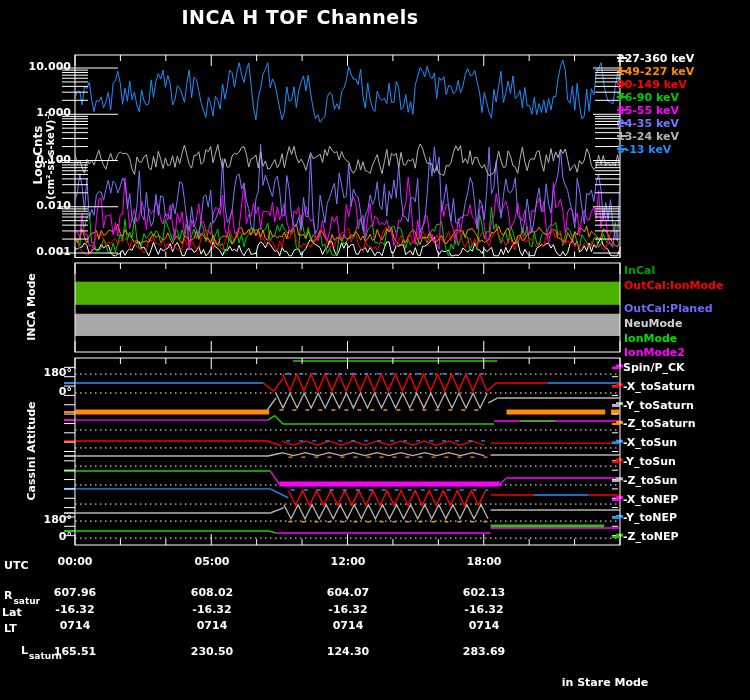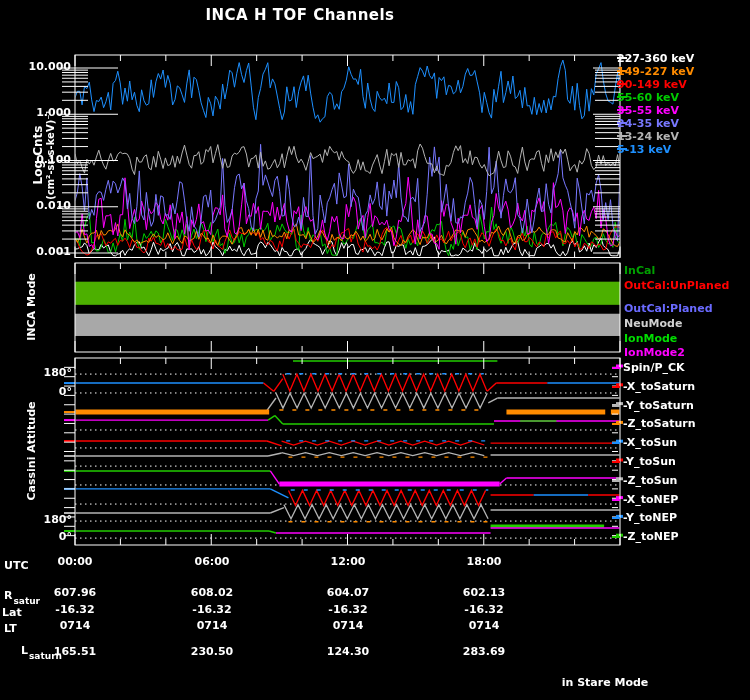--- a/index.html
+++ b/index.html
@@ -1,19 +1,19 @@
 <!DOCTYPE html>
 <html><head>
 <meta charset="utf-8">
 <style>
   html,body{margin:0;padding:0;background:#000;}
   .stage{position:relative;width:750px;height:700px;background:#000;overflow:hidden;
          font-family:"DejaVu Sans",sans-serif;font-weight:bold;color:#fff;}
   .abs{position:absolute;}
-  .title{top:6px;left:0;width:600px;text-align:center;font-size:15px;letter-spacing:.5px;}
+  .title{top:6px;left:0;width:600px;text-align:center;font-size:19px;letter-spacing:.5px;}
   .subtitle{top:27px;left:0;width:750px;text-align:center;font-size:11px;}
   svg{position:absolute;top:0;left:0;}
   .rot{transform:rotate(-90deg);text-align:center;}
   .ylab-main{font-size:12px;line-height:13px;}
   .ylab-units{font-size:10px;line-height:11px;}
   .ticklab{font-size:11px;line-height:12px;}
   .right{text-align:right;}
   .center{text-align:center;}
   .leg-item{height:13px;line-height:13px;font-size:11px;white-space:nowrap;}
   .mode-item{height:14.9px;line-height:14.9px;font-size:11px;white-space:nowrap;}
@@ -357,50 +357,50 @@
       <div class="abs ticklab right" style="left:32px;top:367.082px;width:40px;">180°</div>
       <div class="abs ticklab right" style="left:32px;top:385.969px;width:40px;">0°</div>
       <div class="abs ticklab right" style="left:32px;top:514.064px;width:40px;">180°</div>
       <div class="abs ticklab right" style="left:32px;top:531.081px;width:40px;">0°</div>
     </div>
 
   <div class="abs" id="spec-legend" style="left:617px;top:52px;">
       <div class="leg-item" style="color: rgb(255, 255, 255);"><span>227-360 keV</span></div>
       <div class="leg-item" style="color: rgb(255, 140, 0);"><span>149-227 keV</span></div>
       <div class="leg-item" style="color: rgb(255, 0, 0);"><span>90-149 keV</span></div>
-      <div class="leg-item" style="color: rgb(0, 204, 0);"><span>55-60 keV</span></div>
+      <div class="leg-item" style="color: rgb(0, 204, 0);"><span>76-90 keV</span></div>
       <div class="leg-item" style="color: rgb(255, 0, 255);"><span>35-55 keV</span></div>
       <div class="leg-item" style="color: rgb(120, 120, 255);"><span>24-35 keV</span></div>
       <div class="leg-item" style="color: rgb(180, 180, 180);"><span>13-24 keV</span></div>
       <div class="leg-item" style="color: rgb(30, 144, 255);"><span>5-13 keV</span></div>
     </div>
   <div class="abs" id="mode-legend" style="left:624px;top:264px;">
       <div class="mode-item" style="color: rgb(0, 160, 0);">InCal</div>
-      <div class="mode-item" style="color: rgb(255, 0, 0);">OutCal:UnPlaned</div>
+      <div class="mode-item" style="color: rgb(255, 0, 0);">OutCal:IonMode</div>
       <div class="mode-item" style="color: rgb(106, 106, 255); margin-top: 8px;">OutCal:Planed</div>
       <div class="mode-item" style="color: rgb(208, 208, 208);">NeuMode</div>
       <div class="mode-item" style="color: rgb(0, 221, 0);">IonMode</div>
       <div class="mode-item" style="color: rgb(255, 0, 255);">IonMode2</div>
     </div>
   <div class="abs" id="att-legend" style="left:612px;top:359px;">
       <div class="att-item"><span class="dash" style="background: rgb(255, 0, 255);"></span><span>Spin/P_CK</span></div>
       <div class="att-item"><span class="dash" style="background: rgb(255, 0, 0);"></span><span>-X_toSaturn</span></div>
       <div class="att-item"><span class="dash" style="background: rgb(180, 180, 180);"></span><span>-Y_toSaturn</span></div>
       <div class="att-item"><span class="dash" style="background: rgb(255, 140, 0);"></span><span>-Z_toSaturn</span></div>
       <div class="att-item"><span class="dash" style="background: rgb(30, 144, 255);"></span><span>-X_toSun</span></div>
       <div class="att-item"><span class="dash" style="background: rgb(255, 0, 0);"></span><span>-Y_toSun</span></div>
       <div class="att-item"><span class="dash" style="background: rgb(180, 180, 180);"></span><span>-Z_toSun</span></div>
       <div class="att-item"><span class="dash" style="background: rgb(255, 0, 255);"></span><span>-X_toNEP</span></div>
       <div class="att-item"><span class="dash" style="background: rgb(30, 144, 255);"></span><span>-Y_toNEP</span></div>
       <div class="att-item"><span class="dash" style="background: rgb(34, 204, 0);"></span><span>-Z_toNEP</span></div>
     </div>
 
   <div id="xtick-labels">
       <div class="abs ticklab center" style="left:45px;top:556px;width:60px;">00:00</div>
-      <div class="abs ticklab center" style="left:182px;top:556px;width:60px;">06:00</div>
+      <div class="abs ticklab center" style="left:182px;top:556px;width:60px;">05:00</div>
       <div class="abs ticklab center" style="left:318px;top:556px;width:60px;">12:00</div>
       <div class="abs ticklab center" style="left:454px;top:556px;width:60px;">18:00</div>
     </div>
   <div class="abs rowlab" style="left:4px;top:560px;">UTC</div>
   <div id="table-row-labels">
       <div class="abs" style="left:4px;top:584px;"><span class="rowlab">R</span><span class="sublab" style="position: relative; top: 5px; left: 1px;">satur</span></div>
       <div class="abs" style="left:2px;top:601px;"><span class="rowlab">Lat</span></div>
       <div class="abs" style="left:4px;top:617px;"><span class="rowlab">LT</span></div>
       <div class="abs" style="left:21px;top:639px;"><span class="rowlab">L</span><span class="sublab" style="position: relative; top: 5px; left: 1px;">saturn</span></div>
     </div>

